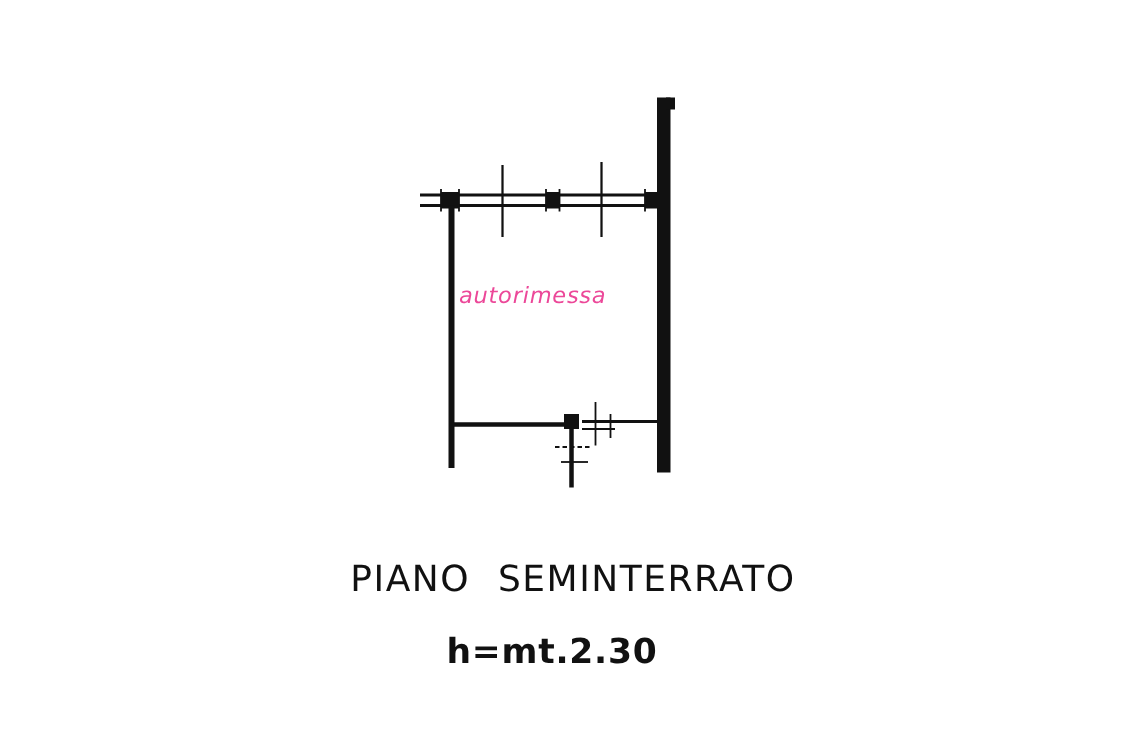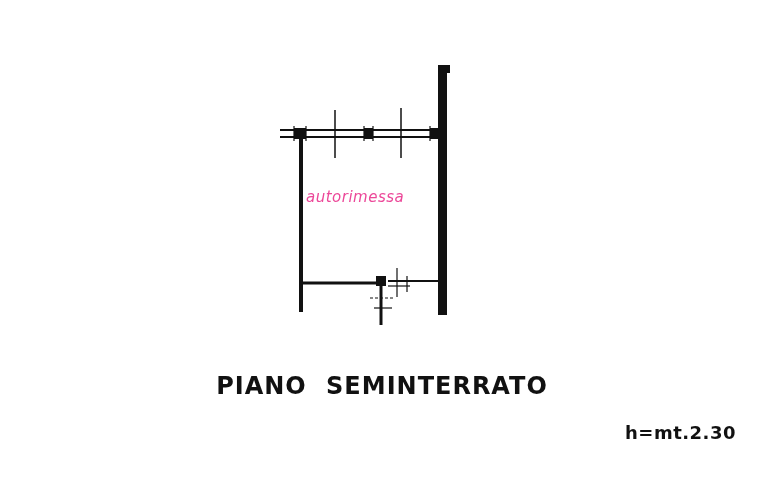--- a/index.html
+++ b/index.html
@@ -6,25 +6,25 @@
     body { width: 764px; height: 492px; position: relative; overflow: hidden; }
     .plan { position: absolute; left: 0; top: 0; width: 764px; height: 492px; }
     .room-label {
       position: absolute; left: 306px; top: 188px;
       font-family: "DejaVu Sans", sans-serif; font-size: 15px; color: #ec4899;
       letter-spacing: 0.5px; font-style: italic;
     }
     .title {
       position: absolute; left: 0; width: 764px; top: 372px; text-align: center;
       font-family: "DejaVu Sans", sans-serif; font-size: 24px; color: #111;
-      letter-spacing: 1px; word-spacing: 10px; font-weight: 700;
+      letter-spacing: 1px; word-spacing: 10px; font-weight: 400;
     }
     .height-label {
-      position: absolute; left: 0; width: 736px; top: 422px; text-align: right;
-      font-family: "DejaVu Sans", sans-serif; font-size: 18px; color: #111;
+      position: absolute; left: 0; width: 736px; top: 422px; text-align: center;
+      font-family: "DejaVu Sans", sans-serif; font-size: 23px; color: #111;
       font-weight: bold; letter-spacing: 0.5px;
     }
   </style>
 </head>
 <body>
 
 <svg class="plan" viewBox="0 0 764 492" xmlns="http://www.w3.org/2000/svg">
   <g>
     <rect x="438" y="65" width="9" height="250" fill="#111"></rect>
     <rect x="444" y="65" width="6" height="8" fill="#111"></rect>

